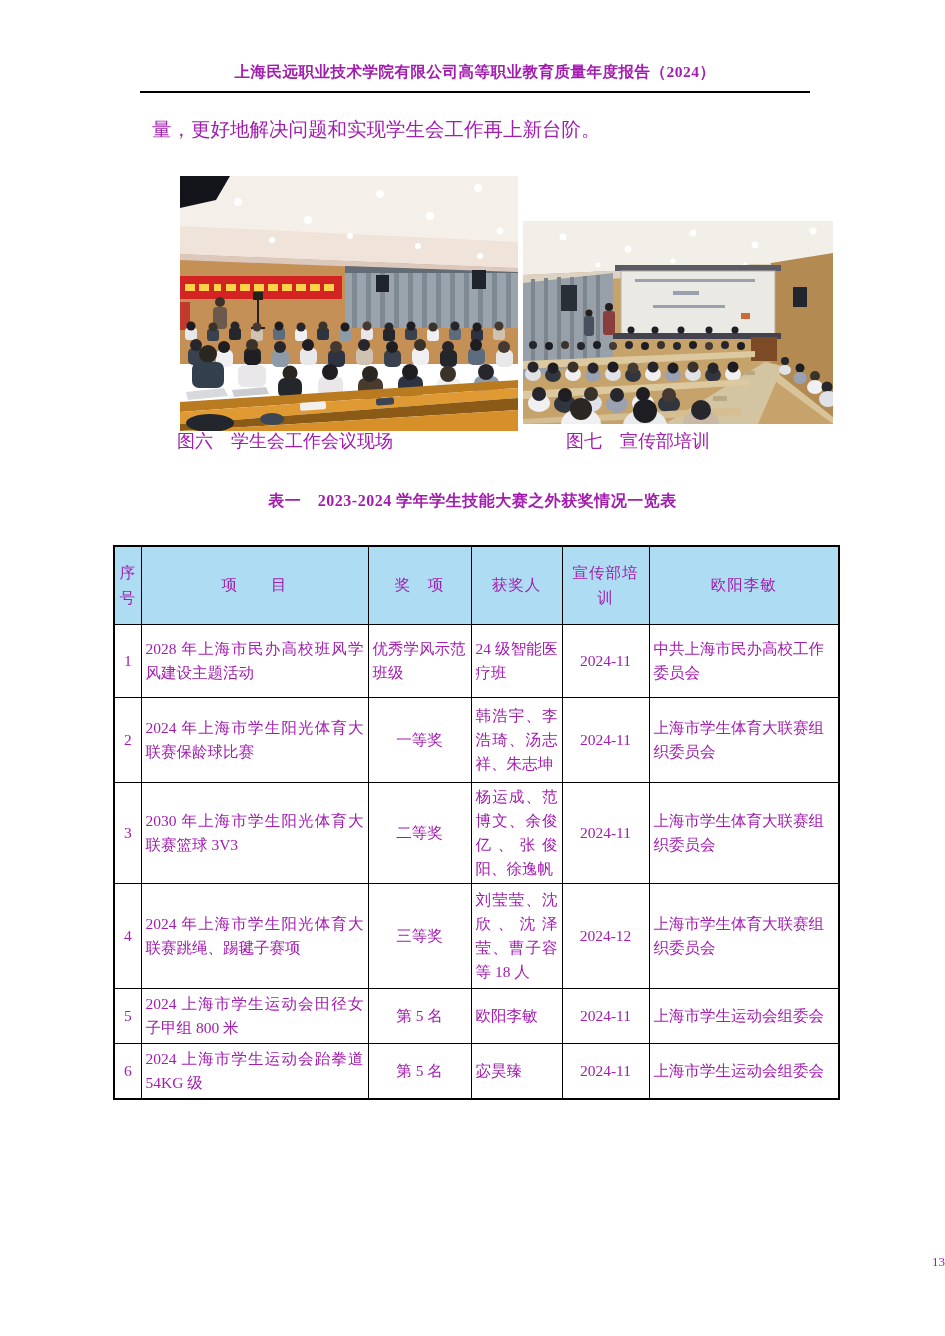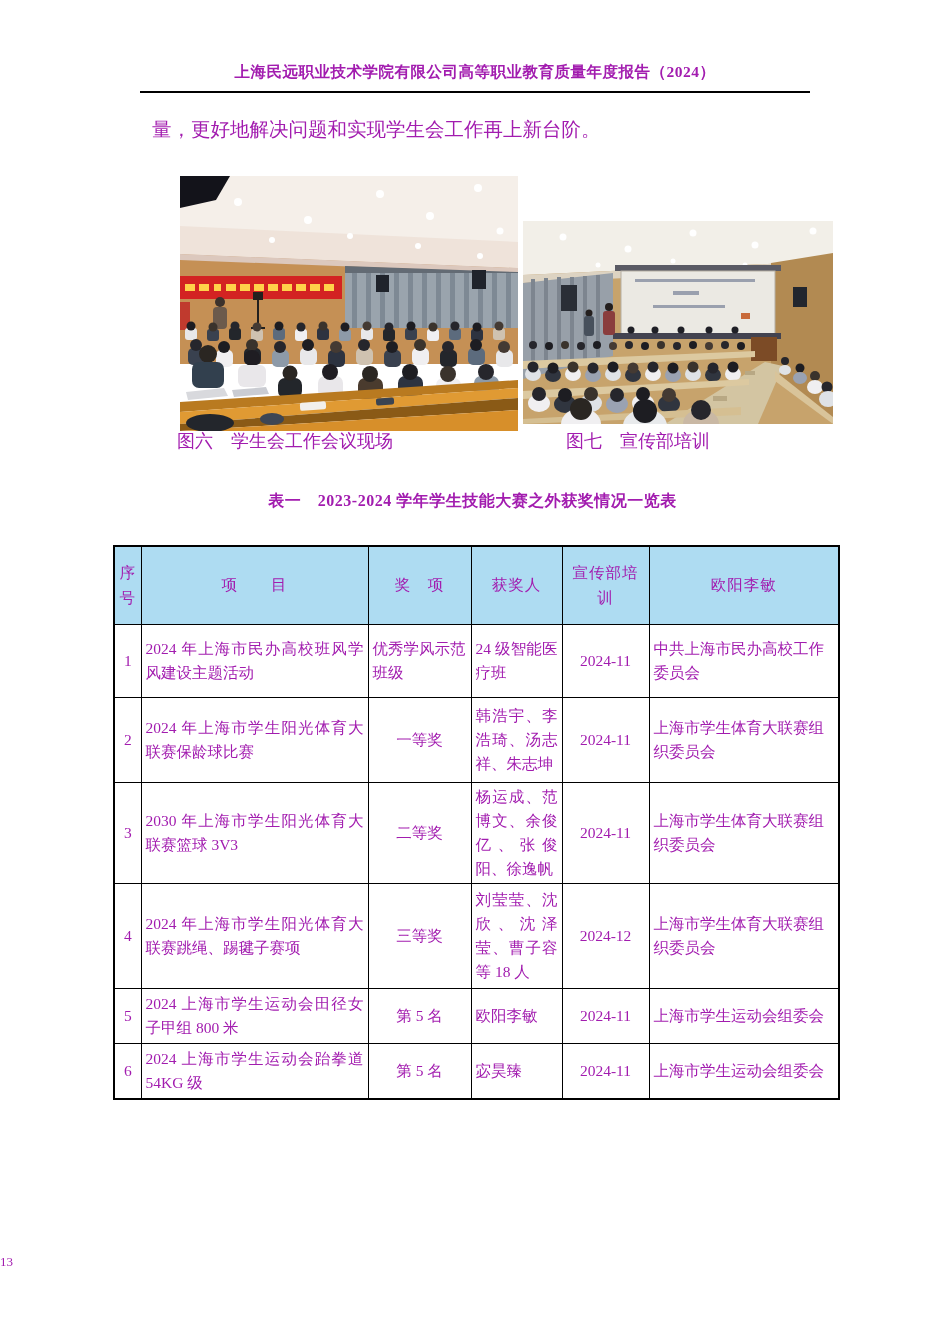--- a/index.html
+++ b/index.html
@@ -47,21 +47,21 @@
   td.col-1,td.col-3{text-align:justify;text-justify:inter-character;}
   td.col-5{text-align:left;}
   td.left{text-align:left;}
   tbody tr:nth-child(1){height:73px}
   tbody tr:nth-child(2){height:85px}
   tbody tr:nth-child(3){height:95px}
   tbody tr:nth-child(4){height:105px}
   tbody tr:nth-child(5){height:55px}
   tbody tr:nth-child(6){height:55px}
   
-  .page-number{position:absolute;left:0;top:1254px;width:100%;text-align:left;font-size:13px;}
+  .page-number{position:absolute;left:0;top:1254px;width:100%;text-align:right;font-size:13px;}
 </style>
 </head>
 <body>
 
 <div class="page">
 
   <header class="doc-header">
     <div class="doc-header-title">上海民远职业技术学院有限公司高等职业教育质量年度报告（2024）</div>
   </header>
 
@@ -376,21 +376,21 @@
           <th class="col-1">项　　目</th>
           <th class="col-2">奖　项</th>
           <th class="col-3">获奖人</th>
           <th class="col-4">宣传部培训</th>
           <th class="col-5">欧阳李敏</th>
         </tr>
     </thead>
     <tbody>
         <tr>
           <td class="col-0">1</td>
-          <td class="col-1">2024 年上海市民办高校班风学风建设主题活动</td>
+          <td class="col-1">2028 年上海市民办高校班风学风建设主题活动</td>
           <td class="col-2 left">优秀学风示范班级</td>
           <td class="col-3">24 级智能医疗班</td>
           <td class="col-4">2024-11</td>
           <td class="col-5">中共上海市民办高校工作委员会</td>
         </tr>
         <tr>
           <td class="col-0">2</td>
           <td class="col-1">2024 年上海市学生阳光体育大联赛保龄球比赛</td>
           <td class="col-2">一等奖</td>
           <td class="col-3">韩浩宇、李浩琦、汤志祥、朱志坤</td>

